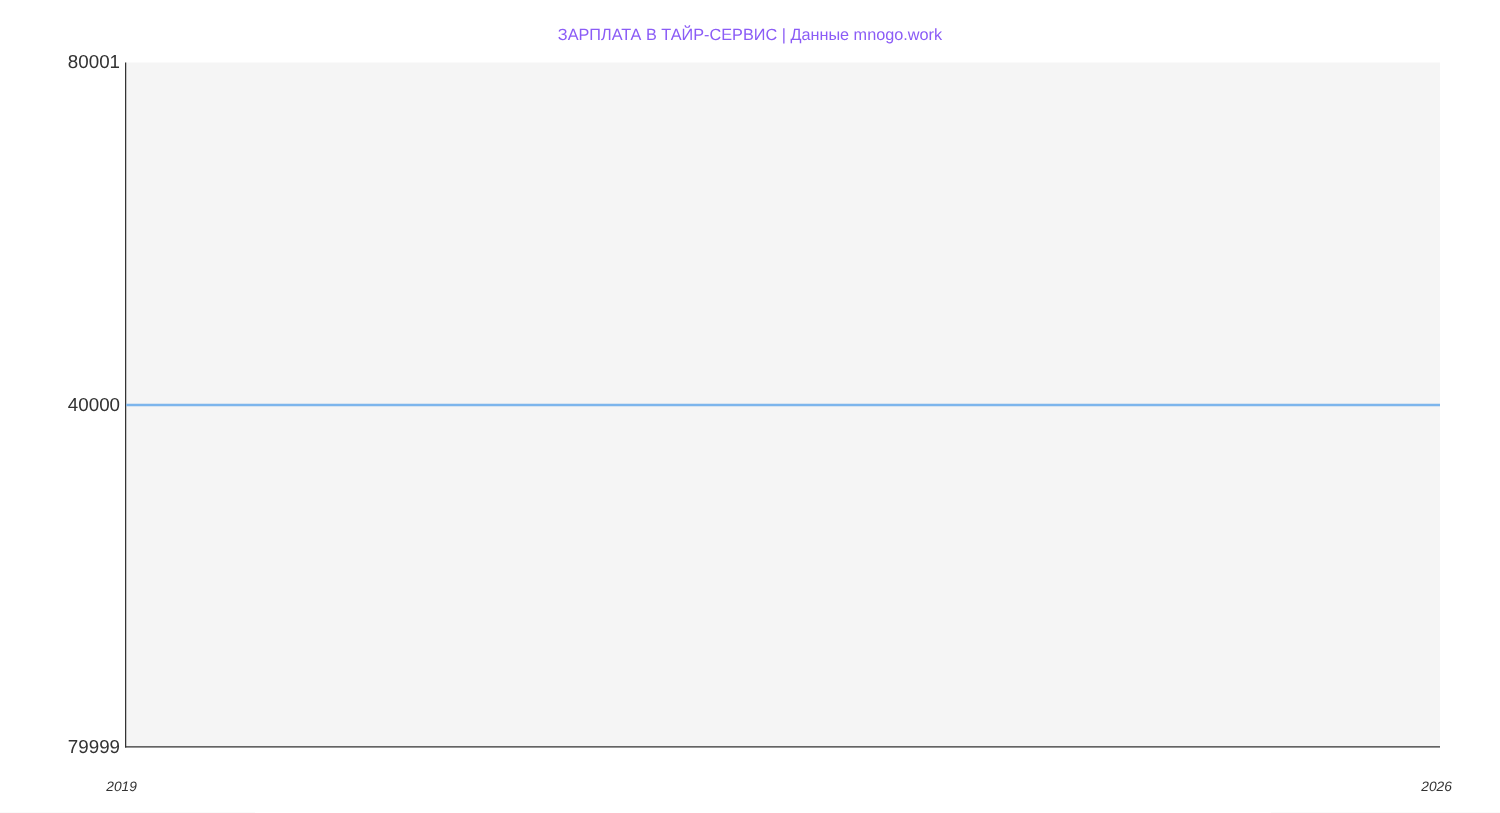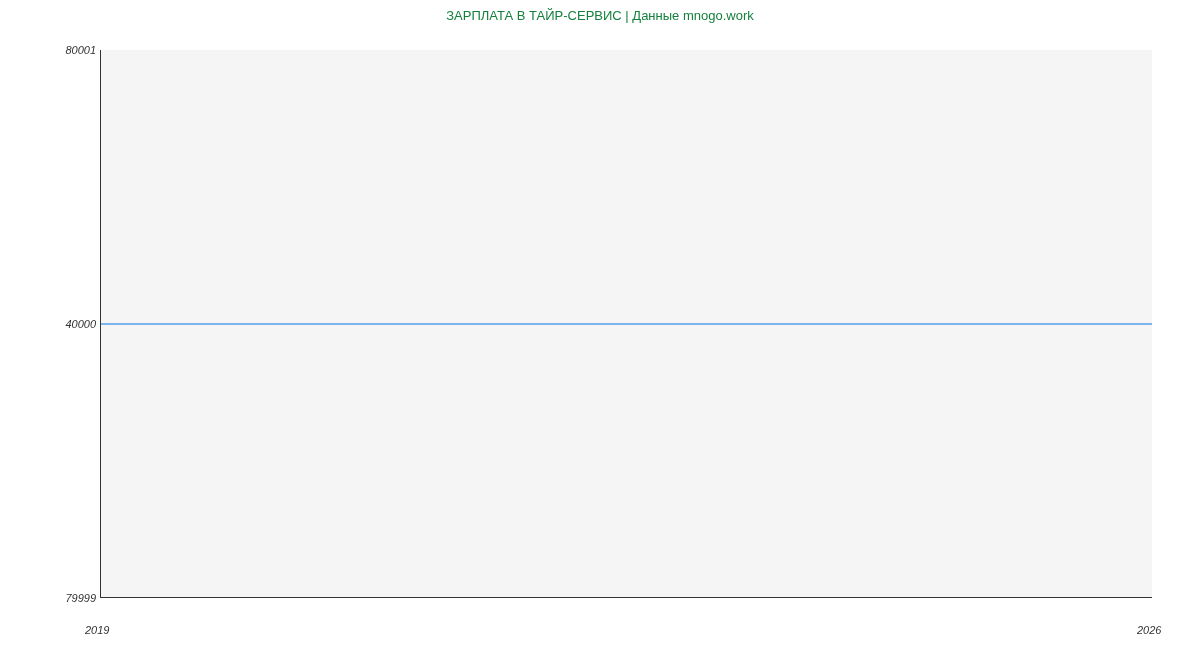--- a/index.html
+++ b/index.html
@@ -5,26 +5,26 @@
     * { margin: 0; padding: 0; box-sizing: border-box; }
     body {
       width: 1200px;
       height: 650px;
       background: #ffffff;
       font-family: Verdana, Geneva, sans-serif;
       position: relative;
     }
     .chart-title {
       position: absolute;
-      top: 8px;
+      top: 20px;
       left: 0;
       width: 100%;
       text-align: center;
       font-size: 13px;
-      color: #15803d;
+      color: #8b5cf6;
     }
     .plot-area {
       position: absolute;
       left: 100px;
       top: 50px;
       width: 1052px;
       height: 548px;
       background: #f5f5f5;
       border-left: 1px solid #333;
       border-bottom: 1px solid #333;
@@ -32,24 +32,23 @@
     .data-line {
       position: absolute;
       left: 0;
       width: 100%;
       height: 2px;
       background: #7cb5ec;
     }
     .y-tick {
       position: absolute;
       right: 1104px;
-      font-size: 11px;
+      font-size: 15px;
       color: #333;
       transform: translateY(-50%);
-      font-style: italic;
     }
     .x-tick {
       position: absolute;
       top: 624px;
       font-size: 11px;
       color: #333;
       font-style: italic;
     }
     .grid-line-h {
       position: absolute;

